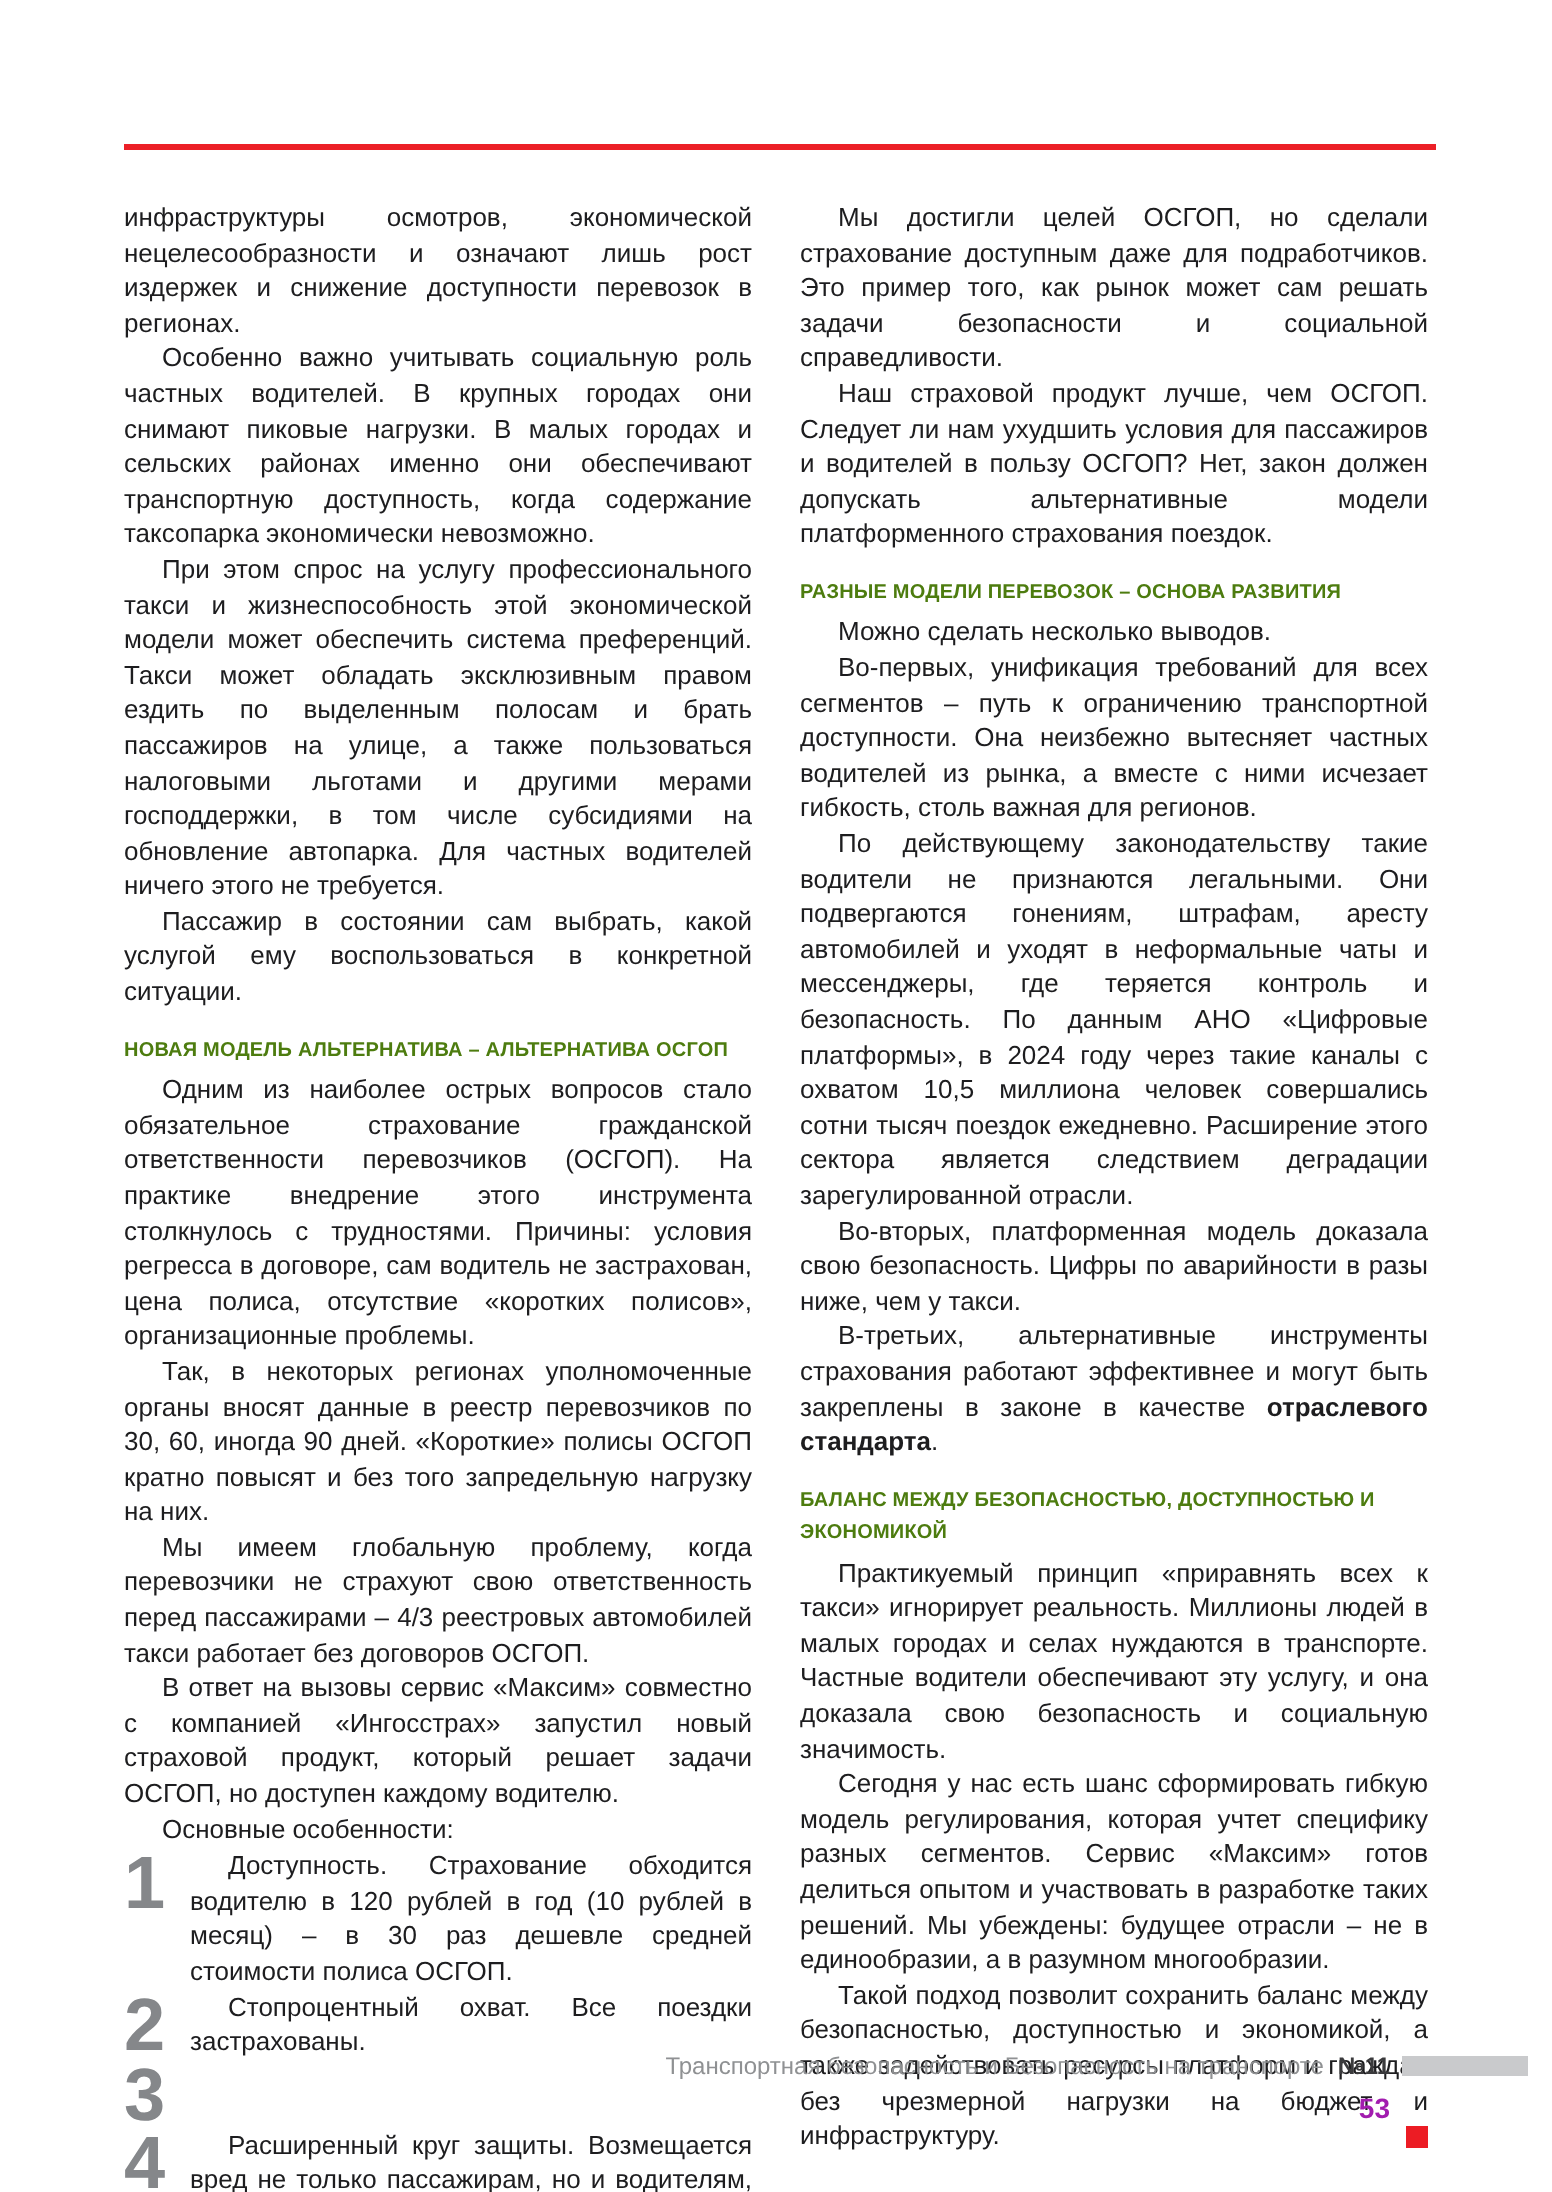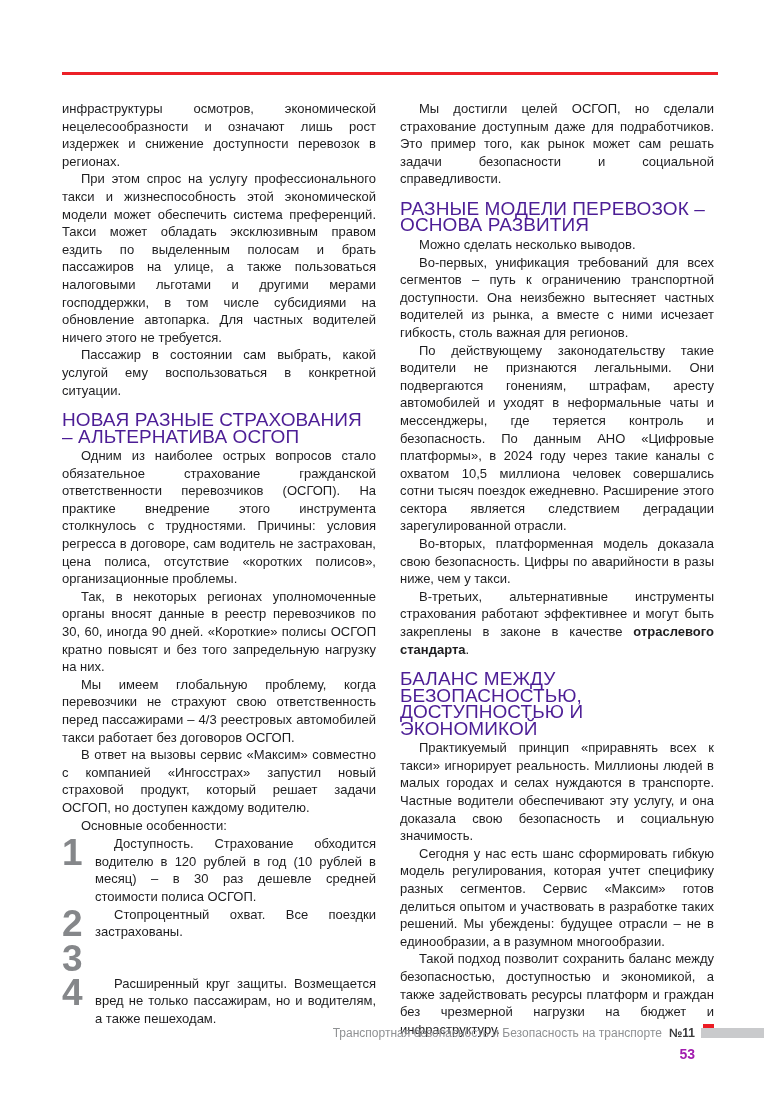--- a/index.html
+++ b/index.html
@@ -12,22 +12,22 @@
     background:#ec2027;
   }
   .columns {
     position:absolute; left:62px; top:100px; width:652px;
     display:flex; gap:24px;
   }
   .col { width:314px; font-size:13px; line-height:17.6px; text-align:justify; hyphens:auto; }
   .col p { margin:0; text-indent:19px; }
   .col p.no-indent { text-indent:0; }
   .section-heading {
-    margin:13px 0 2px; font-size:19px; line-height:16.5px;
-    font-weight:normal; text-align:left; color:#4c1d95; letter-spacing:0.1px;
+    margin:13px 0 2px; font-size:10px; line-height:16.5px;
+    font-weight:bold; text-align:left; color:#4d7c0f; letter-spacing:0.1px;
   }
   .bold-inline { font-weight:bold; }
   .features { margin-top:1px; }
   .feature { display:flex; }
   .feature-num {
     flex:0 0 33px; font-size:37px; line-height:32px; font-weight:bold;
     color:#85878a; padding-top:2px; text-indent:0; text-align:left;
   }
   .feature-text { flex:1; text-align:justify; text-indent:0; margin:0; }
   .p-last { position:relative; }
@@ -53,23 +53,24 @@
 <body>
 
 <div class="page">
 
   <div class="red-rule"></div>
 
   <div class="columns">
 
     <div class="col">
       <p class="no-indent">инфраструктуры осмотров, экономической нецелесообразности и означают лишь рост издержек и снижение доступности перевозок в регионах.</p>
+      <p>Особенно важно учитывать социальную роль частных водителей. В крупных городах они снимают пиковые нагрузки. В малых городах и сельских районах именно они обеспечивают транспортную доступность, когда содержание таксопарка экономически невозможно.</p>
       <p>При этом спрос на услугу профессионального такси и жизнеспособность этой экономической модели может обеспечить система преференций. Такси может обладать эксклюзивным правом ездить по выделенным полосам и брать пассажиров на улице, а также пользоваться налоговыми льготами и другими мерами господдержки, в том числе субсидиями на обновление автопарка. Для частных водителей ничего этого не требуется.</p>
       <p>Пассажир в состоянии сам выбрать, какой услугой ему воспользоваться в конкретной ситуации.</p>
-      <h3 class="section-heading">НОВАЯ РАЗНЫЕ СТРАХОВАНИЯ – АЛЬТЕРНАТИВА ОСГОП</h3>
+      <h3 class="section-heading">НОВАЯ МОДЕЛЬ АЛЬТЕРНАТИВА – АЛЬТЕРНАТИВА ОСГОП</h3>
       <p>Одним из наиболее острых вопросов стало обязательное страхование гражданской ответственности перевозчиков (ОСГОП). На практике внедрение этого инструмента столкнулось с трудностями. Причины: условия регресса в договоре, сам водитель не застрахован, цена полиса, отсутствие «коротких полисов», организационные проблемы.</p>
       <p>Так, в некоторых регионах уполномоченные органы вносят данные в реестр перевозчиков по 30, 60, иногда 90 дней. «Короткие» полисы ОСГОП кратно повысят и без того запредельную нагрузку на них.</p>
       <p>Мы имеем глобальную проблему, когда перевозчики не страхуют свою ответственность перед пассажирами – 4/3 реестровых автомобилей такси работает без договоров ОСГОП.</p>
       <p>В ответ на вызовы сервис «Максим» совместно с компанией «Ингосстрах» запустил новый страховой продукт, который решает задачи ОСГОП, но доступен каждому водителю.</p>
       <p>Основные особенности:</p>
       <div class="features">
         <div class="feature">
           <div class="feature-num">1</div>
           <p class="feature-text">Доступность. Страхование обходится водителю в 120 рублей в год (10 рублей в месяц) – в 30 раз дешевле средней стоимости полиса ОСГОП.</p>
         </div>
@@ -82,20 +83,21 @@
         </div>
         <div class="feature">
           <div class="feature-num">4</div>
           <p class="feature-text">Расширенный круг защиты. Возмещается вред не только пассажирам, но и водителям, а также пешеходам.</p>
         </div>
       </div>
     </div>
 
     <div class="col">
       <p>Мы достигли целей ОСГОП, но сделали страхование доступным даже для подработчиков. Это пример того, как рынок может сам решать задачи безопасности и социальной справедливости.</p>
+      <p>Наш страховой продукт лучше, чем ОСГОП. Следует ли нам ухудшить условия для пассажиров и водителей в пользу ОСГОП? Нет, закон должен допускать альтернативные модели платформенного страхования поездок.</p>
       <h3 class="section-heading">РАЗНЫЕ МОДЕЛИ ПЕРЕВОЗОК – ОСНОВА РАЗВИТИЯ</h3>
       <p>Можно сделать несколько выводов.</p>
       <p>Во-первых, унификация требований для всех сегментов – путь к ограничению транспортной доступности. Она неизбежно вытесняет частных водителей из рынка, а вместе с ними исчезает гибкость, столь важная для регионов.</p>
       <p>По действующему законодательству такие водители не признаются легальными. Они подвергаются гонениям, штрафам, аресту автомобилей и уходят в неформальные чаты и мессенджеры, где теряется контроль и безопасность. По данным АНО «Цифровые платформы», в 2024 году через такие каналы с охватом 10,5 миллиона человек совершались сотни тысяч поездок ежедневно. Расширение этого сектора является следствием деградации зарегулированной отрасли.</p>
       <p>Во-вторых, платформенная модель доказала свою безопасность. Цифры по аварийности в разы ниже, чем у такси.</p>
       <p><span>В-третьих, альтернативные инструменты страхования работают эффективнее и могут быть закреплены в законе в качестве </span><span class="bold-inline">отраслевого стандарта</span><span>.</span></p>
       <h3 class="section-heading">БАЛАНС МЕЖДУ БЕЗОПАСНОСТЬЮ, ДОСТУПНОСТЬЮ И ЭКОНОМИКОЙ</h3>
       <p>Практикуемый принцип «приравнять всех к такси» игнорирует реальность. Миллионы людей в малых городах и селах нуждаются в транспорте. Частные водители обеспечивают эту услугу, и она доказала свою безопасность и социальную значимость.</p>
       <p>Сегодня у нас есть шанс сформировать гибкую модель регулирования, которая учтет специфику разных сегментов. Сервис «Максим» готов делиться опытом и участвовать в разработке таких решений. Мы убеждены: будущее отрасли – не в единообразии, а в разумном многообразии.</p>
       <p class="p-last"><span>Такой подход позволит сохранить баланс между безопасностью, доступностью и экономикой, а также задействовать ресурсы платформ и граждан без чрезмерной нагрузки на бюджет и инфраструктуру.</span><span class="end-mark"></span></p>

